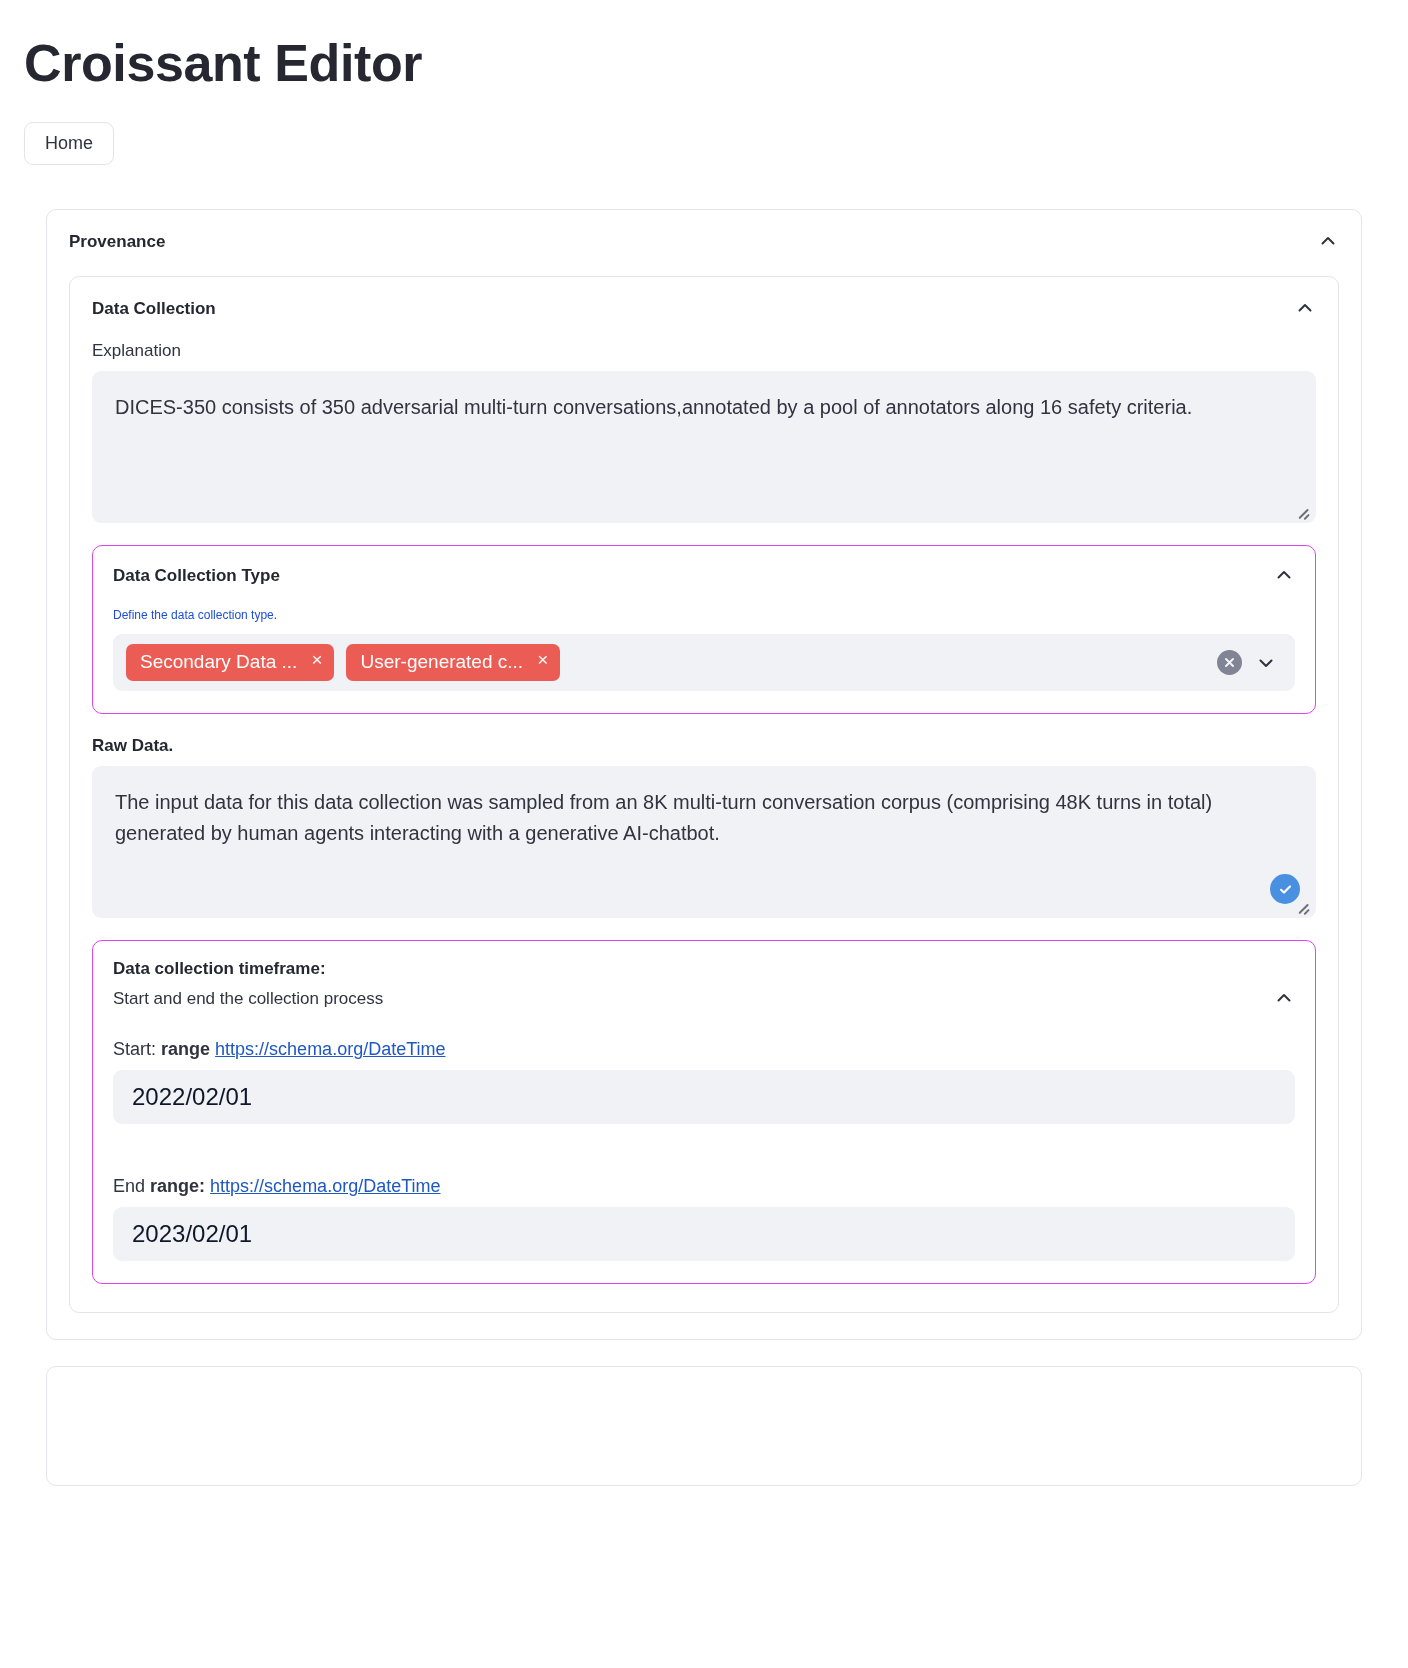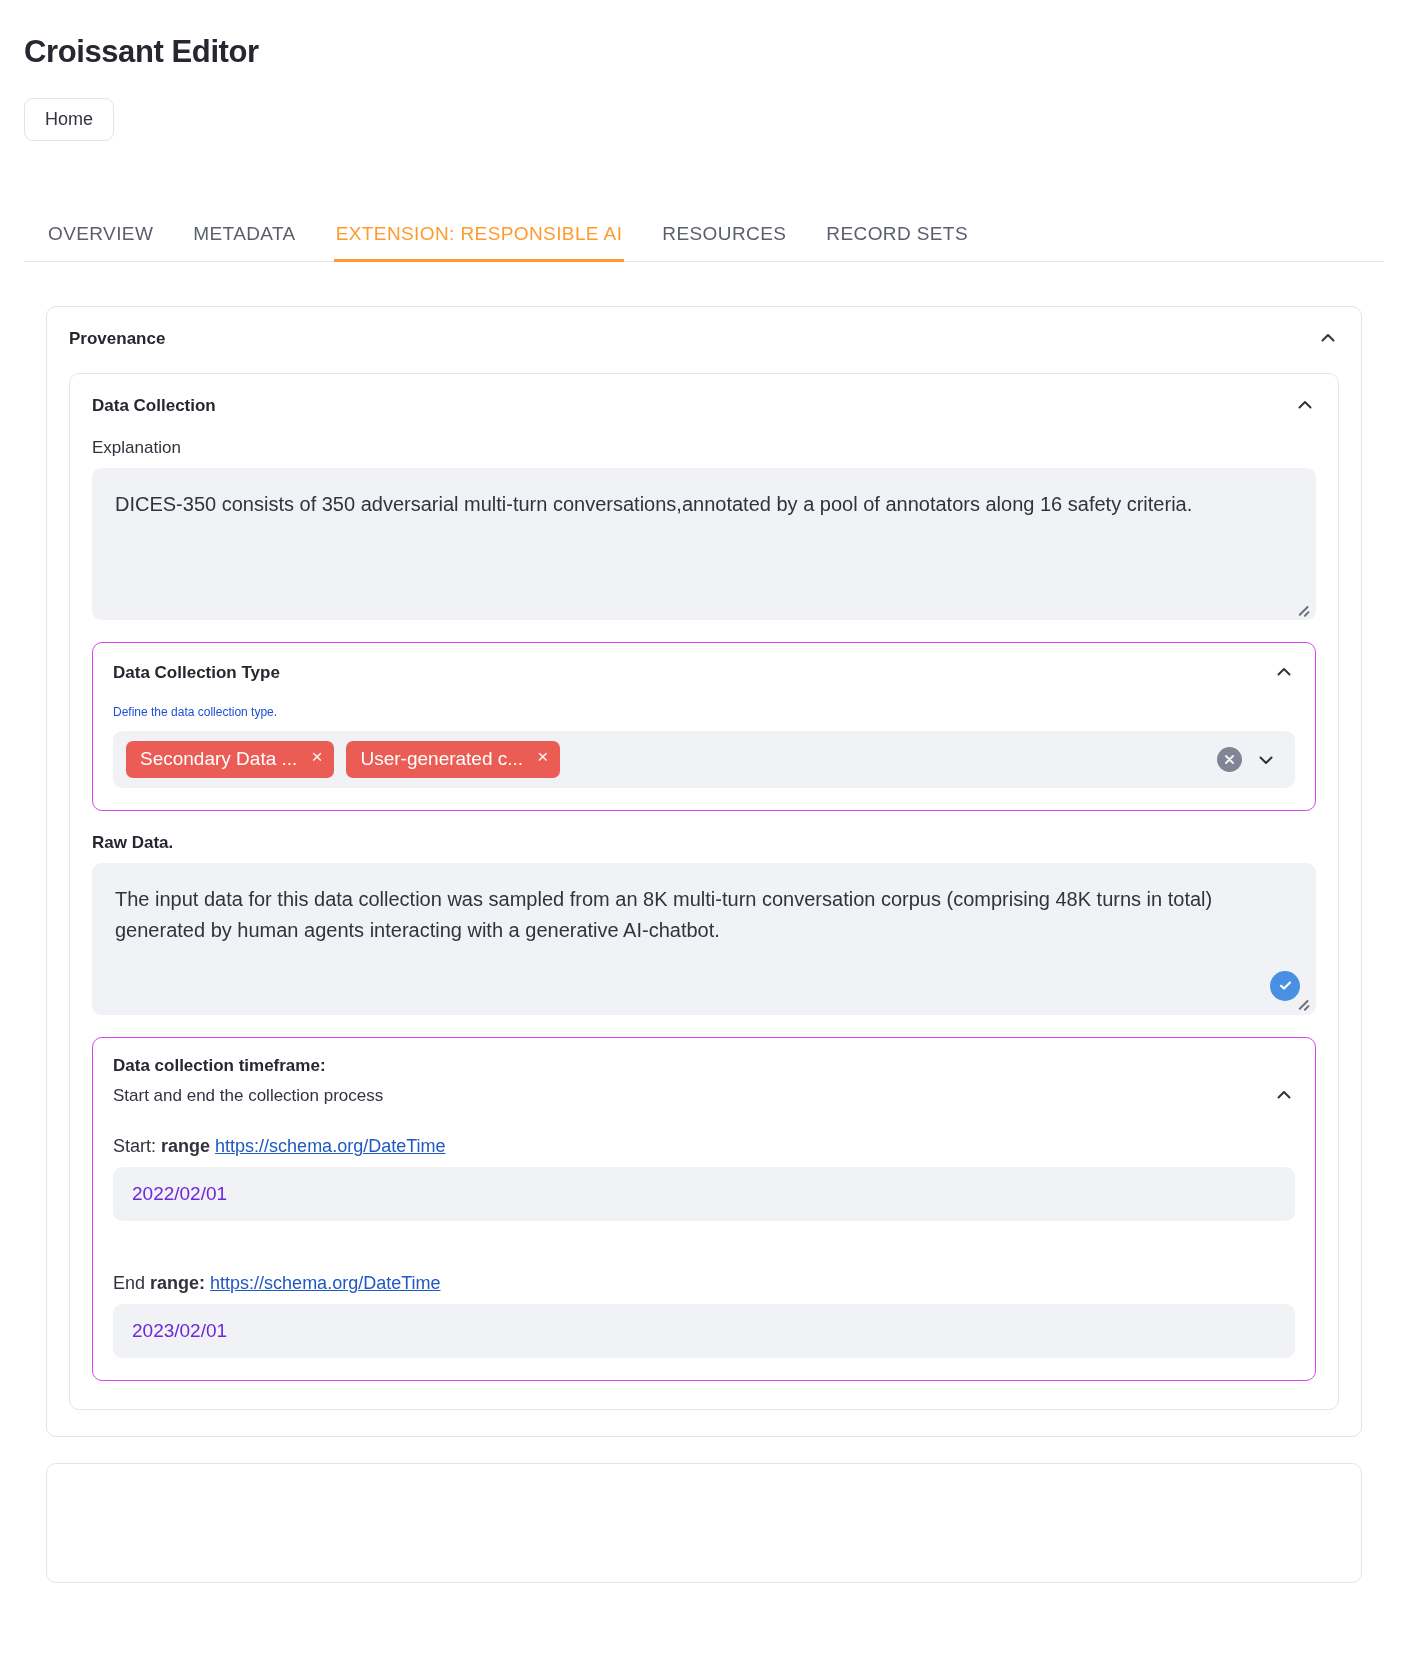--- a/index.html
+++ b/index.html
@@ -8,21 +8,21 @@
     background: #ffffff;
     font-family: "Liberation Sans", "DejaVu Sans", sans-serif;
     color: #31333f;
   }
   body { width: 1408px; min-height: 1668px; overflow-x: hidden; }
 
   .page { padding: 24px 24px 0 24px; }
 
   
   .app-title {
-    font-size: 31px;
+    font-size: 52px;
     font-weight: 700;
     letter-spacing: -0.4px;
     color: #262730;
     margin: 10px 0 0 0;
     line-height: 1.15;
   }
   .home-row { margin-top: 28px; }
   .home-btn {
     display: inline-flex;
     align-items: center;
@@ -215,22 +215,22 @@
     margin-bottom: 10px;
   }
   .range-line b { font-weight: 700; }
   .range-line a { color: #1f57c3; text-decoration: underline; }
   .text-input {
     width: 100%;
     background: #f0f2f6;
     border: 1px solid transparent;
     border-radius: 9px;
     padding: 8px 18px;
-    font-size: 19px;
-    color: #6d28d9;
+    font-size: 24px;
+    color: #0f172a;
     font-family: inherit;
     display: block;
     height: 54px;
   }
   .spacer-22 { height: 22px; }
 
   .next-card {
     margin: 26px 22px 0 22px;
     border: 1px solid #e3e5ea;
     border-radius: 10px;
@@ -242,27 +242,20 @@
 <body>
 
 <div class="page">
 
   <h1 class="app-title">Croissant Editor</h1>
 
   <div class="home-row">
     <button class="home-btn">Home</button>
   </div>
 
-  <div class="tabs">
-    <div class="tab">OVERVIEW</div>
-    <div class="tab">METADATA</div>
-    <div class="tab active">EXTENSION: RESPONSIBLE AI</div>
-    <div class="tab">RESOURCES</div>
-    <div class="tab">RECORD SETS</div>
-  </div>
 
   <div class="outer-card">
     <div class="card-head">
       <div class="card-title">Provenance</div>
       <span class="chev">
         <svg width="20" height="20" viewBox="0 0 20 20" fill="none">
             <path d="M4.5 12.5L10 7L15.5 12.5" stroke="#31333f" stroke-width="2" stroke-linecap="round" stroke-linejoin="round"></path>
           </svg>
       </span>
     </div>

